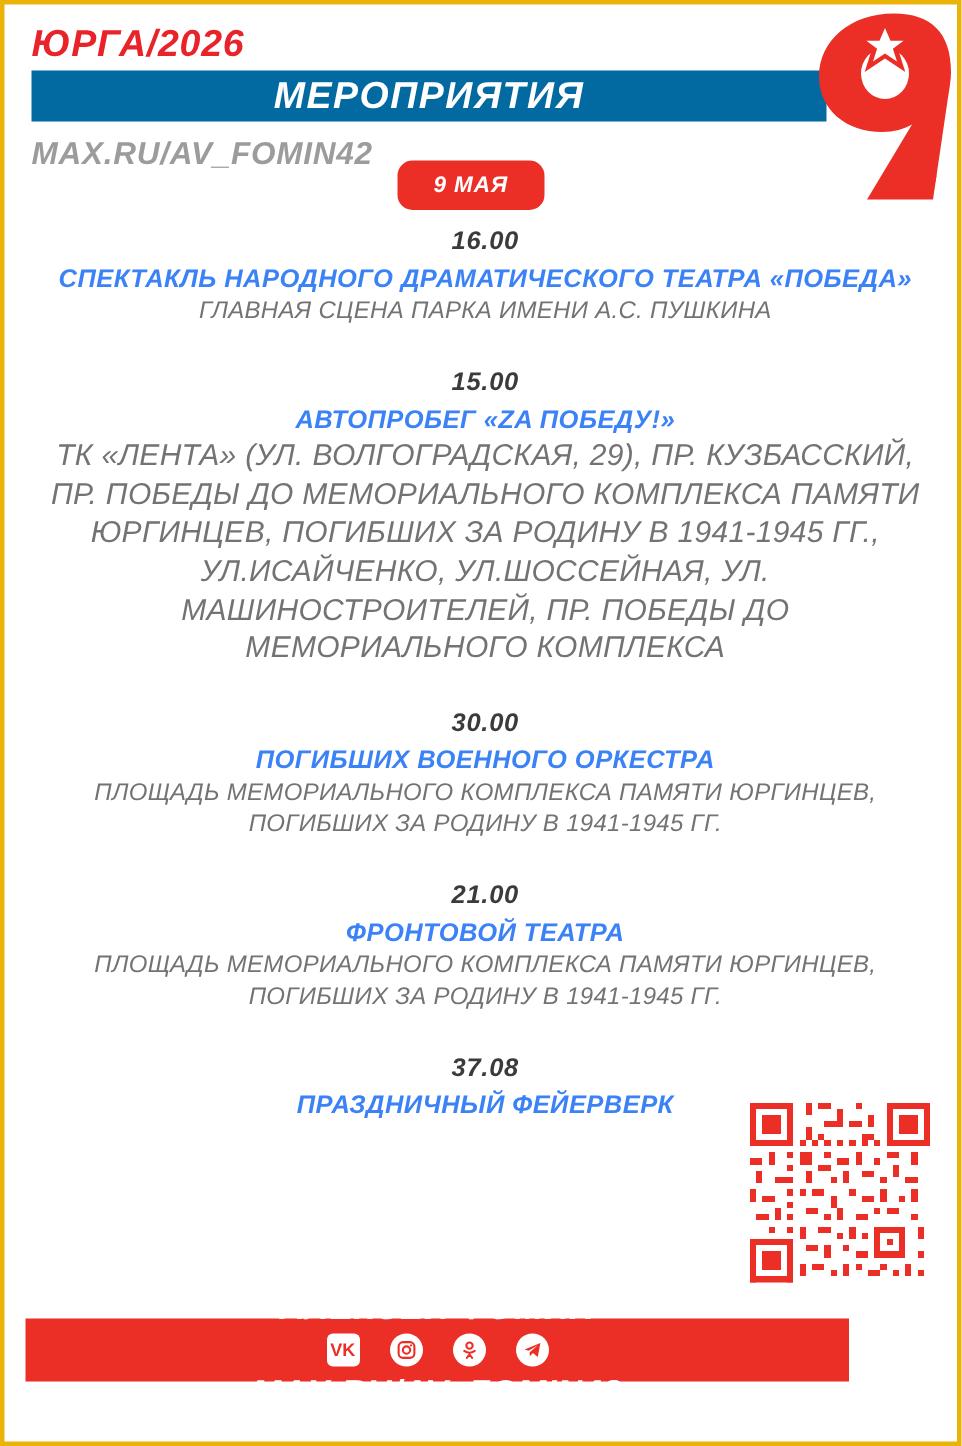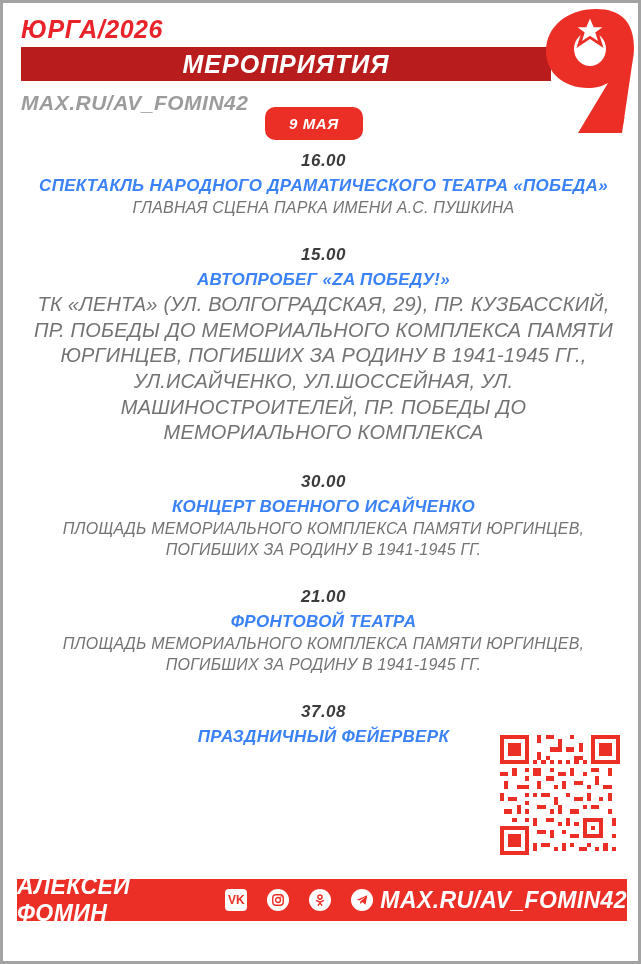--- a/index.html
+++ b/index.html
@@ -12,21 +12,21 @@
     background: #ffffff;
     font-family: "Liberation Sans", sans-serif;
     color: #3b3b3b;
     overflow: hidden;
   }
   .poster {
     position: relative;
     width: 641px;
     height: 964px;
     box-sizing: border-box;
-    border: 3px solid #a3a3a3;
+    border: 3px solid #eab308;
     background: #fff;
     overflow: hidden;
   }
 
   
   .header {
     position: relative;
     height: 140px;
   }
   .city-year {
@@ -38,21 +38,21 @@
     font-style: italic;
     color: #e8232a;
     letter-spacing: 0.5px;
   }
   .events-band {
     position: absolute;
     left: 18px;
     top: 44px;
     width: 530px;
     height: 34px;
-    background: #b91c1c;
+    background: #0369a1;
     display: flex;
     align-items: center;
     justify-content: center;
   }
   .events-band span {
     color: #ffffff;
     font-size: 25px;
     font-weight: bold;
     font-style: italic;
     letter-spacing: 1px;
@@ -144,27 +144,28 @@
     bottom: 106px;
     width: 120px;
     height: 120px;
   }
 
   
   .footer {
     position: absolute;
     left: 14px;
     bottom: 40px;
-    width: 610px;
+    width: 549px;
     height: 42px;
     background: #ec2f26;
     display: flex;
     align-items: center;
     justify-content: center;
     gap: 4px;
+    flex-direction: column;
   }
   .footer .name {
     color: #ffffff;
     font-size: 23px;
     font-weight: bold;
     font-style: italic;
     letter-spacing: 0.4px;
   }
   .footer .link {
     color: #ffffff;
@@ -247,21 +248,21 @@
     <div class="event">
       <div class="ev-time">15.00</div>
       <div class="ev-title">АВТОПРОБЕГ «ZA ПОБЕДУ!»</div>
       <div class="ev-place small">ТК «ЛЕНТА» (УЛ. ВОЛГОГРАДСКАЯ, 29), ПР. КУЗБАССКИЙ, ПР. ПОБЕДЫ ДО МЕМОРИАЛЬНОГО КОМПЛЕКСА ПАМЯТИ ЮРГИНЦЕВ, ПОГИБШИХ ЗА РОДИНУ В 1941-1945 ГГ., УЛ.ИСАЙЧЕНКО, УЛ.ШОССЕЙНАЯ, УЛ. МАШИНОСТРОИТЕЛЕЙ, ПР. ПОБЕДЫ ДО МЕМОРИАЛЬНОГО КОМПЛЕКСА</div>
     </div>
 
     <div class="sp-2"></div>
 
     <div class="event">
       <div class="ev-time">30.00</div>
-      <div class="ev-title">КОНЦЕРТ ВОЕННОГО ИСАЙЧЕНКО</div>
+      <div class="ev-title">ПОГИБШИХ ВОЕННОГО ОРКЕСТРА</div>
       <div class="ev-place">ПЛОЩАДЬ МЕМОРИАЛЬНОГО КОМПЛЕКСА ПАМЯТИ ЮРГИНЦЕВ, ПОГИБШИХ ЗА РОДИНУ В 1941-1945 ГГ.</div>
     </div>
 
     <div class="sp-3"></div>
 
     <div class="event">
       <div class="ev-time">21.00</div>
       <div class="ev-title">ФРОНТОВОЙ ТЕАТРА</div>
       <div class="ev-place">ПЛОЩАДЬ МЕМОРИАЛЬНОГО КОМПЛЕКСА ПАМЯТИ ЮРГИНЦЕВ, ПОГИБШИХ ЗА РОДИНУ В 1941-1945 ГГ.</div>
     </div>

